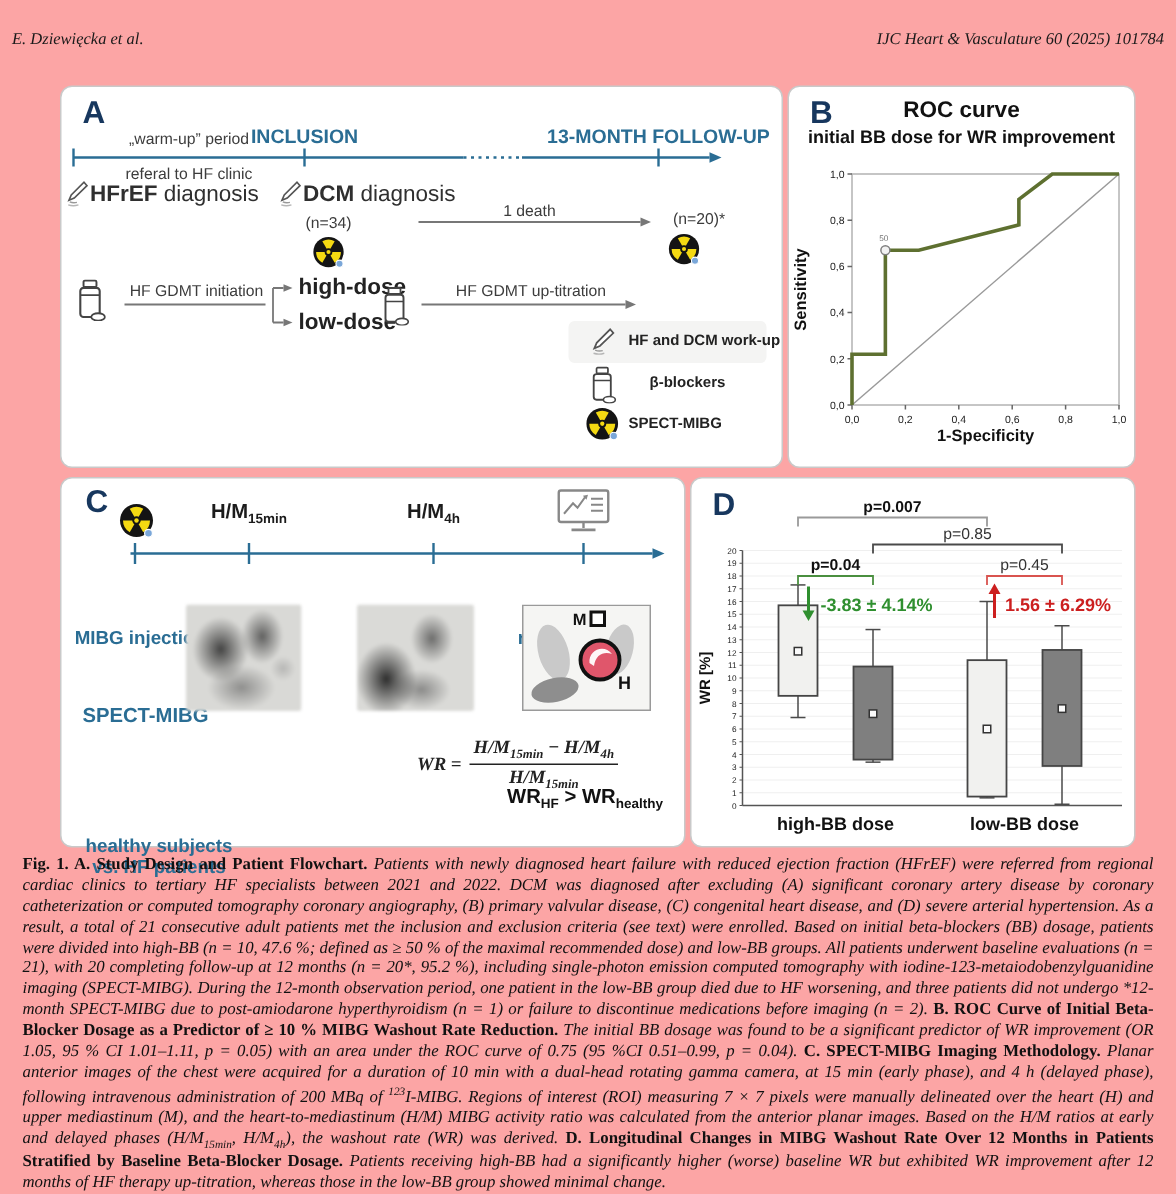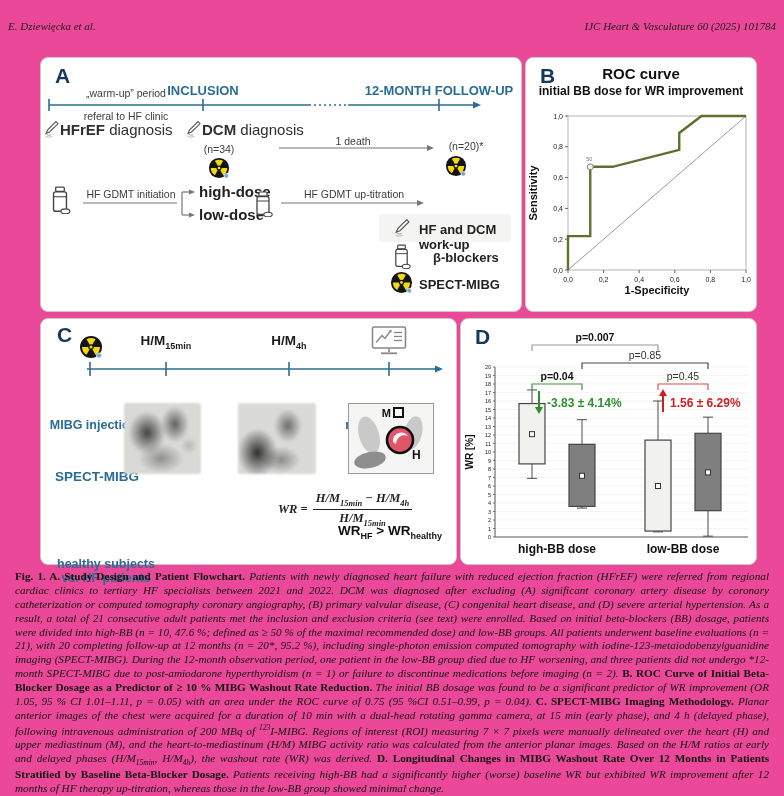--- a/index.html
+++ b/index.html
@@ -1,28 +1,28 @@
 <!DOCTYPE html>
 <html><head>
 <meta charset="utf-8">
 <style>
   html,body{margin:0;padding:0;background:#fff;}
-  .page{position:relative;width:784px;height:796px;background:#ec4899;overflow:hidden;
+  .page{position:relative;width:784px;height:796px;background:#fca5a5;overflow:hidden;
         font-family:"Liberation Sans",sans-serif;color:#222;}
   
   .hdr{position:absolute;top:20px;left:8px;right:8px;display:flex;justify-content:space-between;
        font-family:"Liberation Serif",serif;font-style:italic;font-size:11px;color:#1a1a1a;}
   
   .panel{position:absolute;background:#fff;border:1px solid #c9c9c9;border-radius:8px;}
   .pletter{position:absolute;font-size:21px;font-weight:bold;color:#17375e;}
   .tl-label{position:absolute;font-weight:bold;color:#2a6d94;font-size:13px;text-align:center;}
   .small-note{position:absolute;font-size:10.5px;color:#3c3c3c;text-align:center;}
   .diag{position:absolute;font-size:15px;color:#2f2f2f;}
   .dose{position:absolute;font-size:15px;font-weight:bold;color:#222;}
-  .legend-label{position:absolute;font-size:13px;font-weight:bold;color:#222;}
+  .legend-label{position:absolute;font-size:10px;font-weight:bold;color:#222;}
   .legend-bg{position:absolute;background:#f4f4f3;border-radius:4px;}
   .icon{position:absolute;}
   
   .roc-title{position:absolute;left:0;right:0;text-align:center;font-weight:bold;color:#111;}
   
   .hm-label{position:absolute;font-weight:bold;font-size:13.5px;color:#1c1c1c;text-align:center;}
   .hm-label sub,.cmp sub{font-size:9px;}
   .c-blue{position:absolute;font-weight:bold;color:#2a6d94;font-size:12.5px;text-align:center;margin-top:40px;}
   .scinti{position:absolute;filter:blur(1.2px);border-radius:2px;}
   .scinti-early{background:
@@ -82,21 +82,21 @@
       <line x1="141" y1="134" x2="148" y2="134" stroke="#777" stroke-width="1.2"></line>
       <polygon points="148,131.5 154,134 148,136.5" fill="#777"></polygon>
       <line x1="141" y1="157" x2="148" y2="157" stroke="#777" stroke-width="1.2"></line>
       <polygon points="148,154.5 154,157 148,159.5" fill="#777"></polygon>
 
       <line x1="240" y1="145" x2="376" y2="145" stroke="#777" stroke-width="1.2"></line>
       <polygon points="376,142 383,145 376,148" fill="#777"></polygon>
     </svg>
 
     <div class="tl-label" style="left:107px;top:25px;width:110px;">INCLUSION</div>
-    <div class="tl-label" style="left:310px;top:25px;width:176px;">12-MONTH FOLLOW-UP</div>
+    <div class="tl-label" style="left:310px;top:25px;width:176px;">13-MONTH FOLLOW-UP</div>
     <div class="small-note" style="left:30px;top:29px;width:110px;">„warm-up” period</div>
     <div class="small-note" style="left:30px;top:52px;width:110px;">referal to HF clinic</div>
 
     <svg class="icon" style="left:2px;top:62px;" width="16" height="18" viewBox="0 0 16 18">
       <path d="M13 1.5 L15 3.8 L6.5 12 L3 13.5 L4.5 10 Z" fill="#fff" stroke="#555" stroke-width="1.1"></path>
       <path d="M3.5 14.6 Q5.8 15.6 8.3 14.9" stroke="#999" fill="none" stroke-width="0.9"></path>
       <path d="M2.5 16.6 Q5.8 17.7 9.3 16.6" stroke="#b5b5b5" fill="none" stroke-width="0.9"></path>
     </svg>
     <div class="diag" style="left:19px;top:63px;"><b>HFrEF</b><span> diagnosis</span></div>
 

